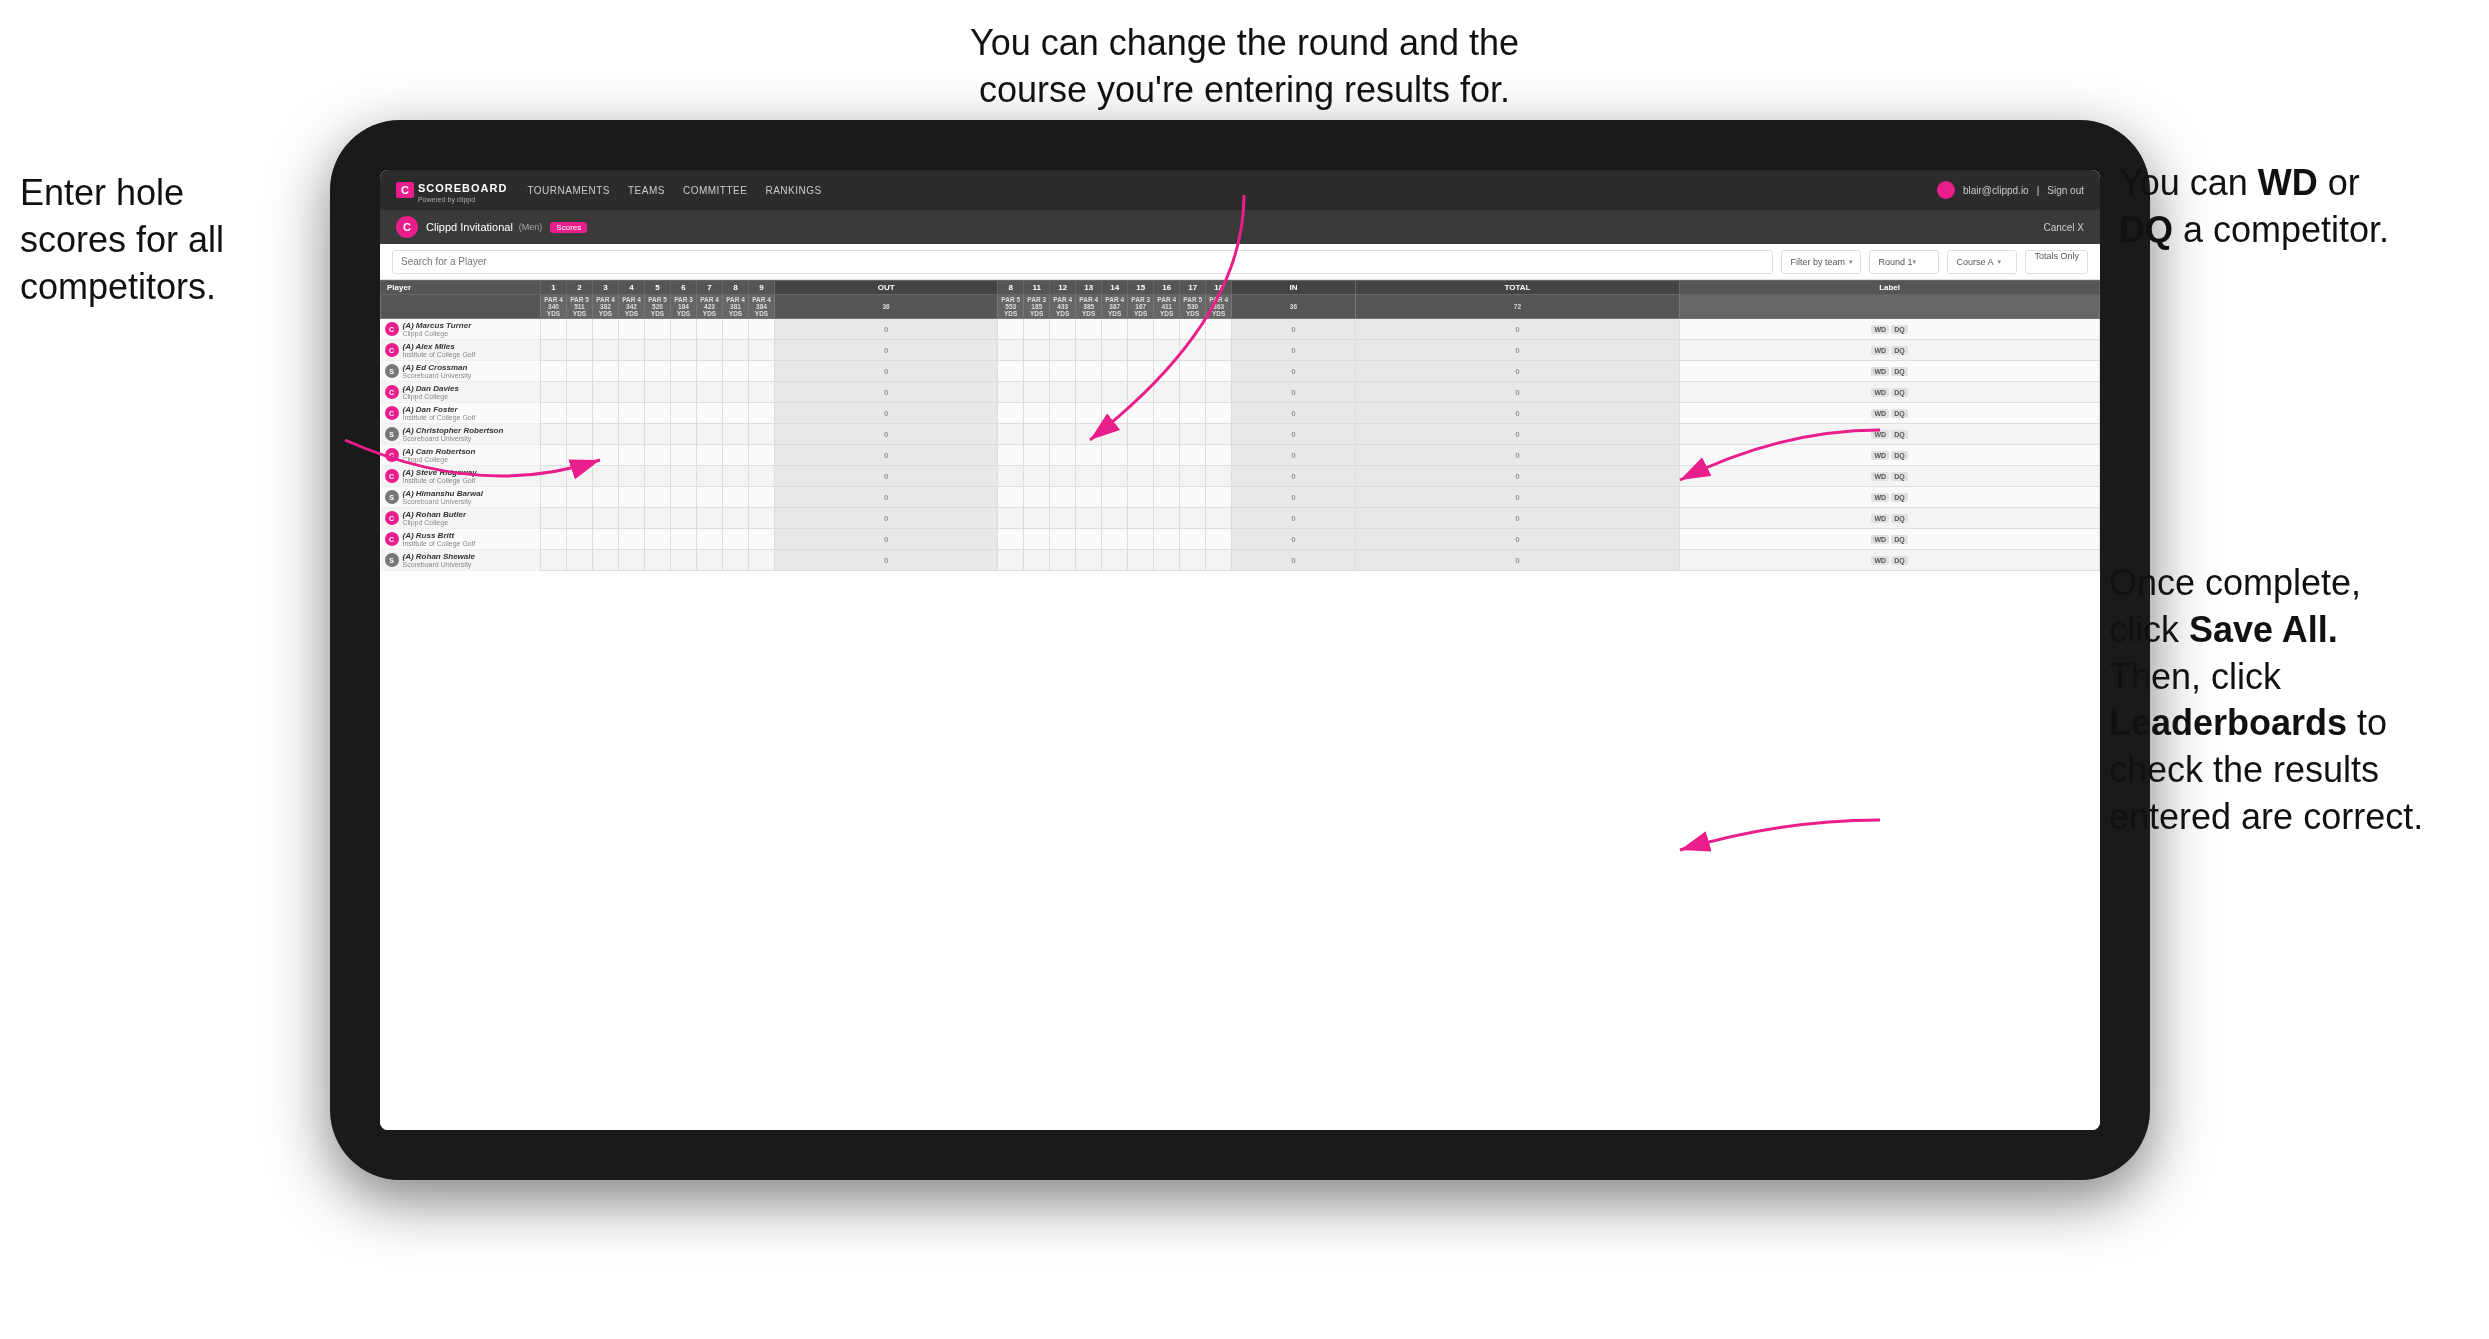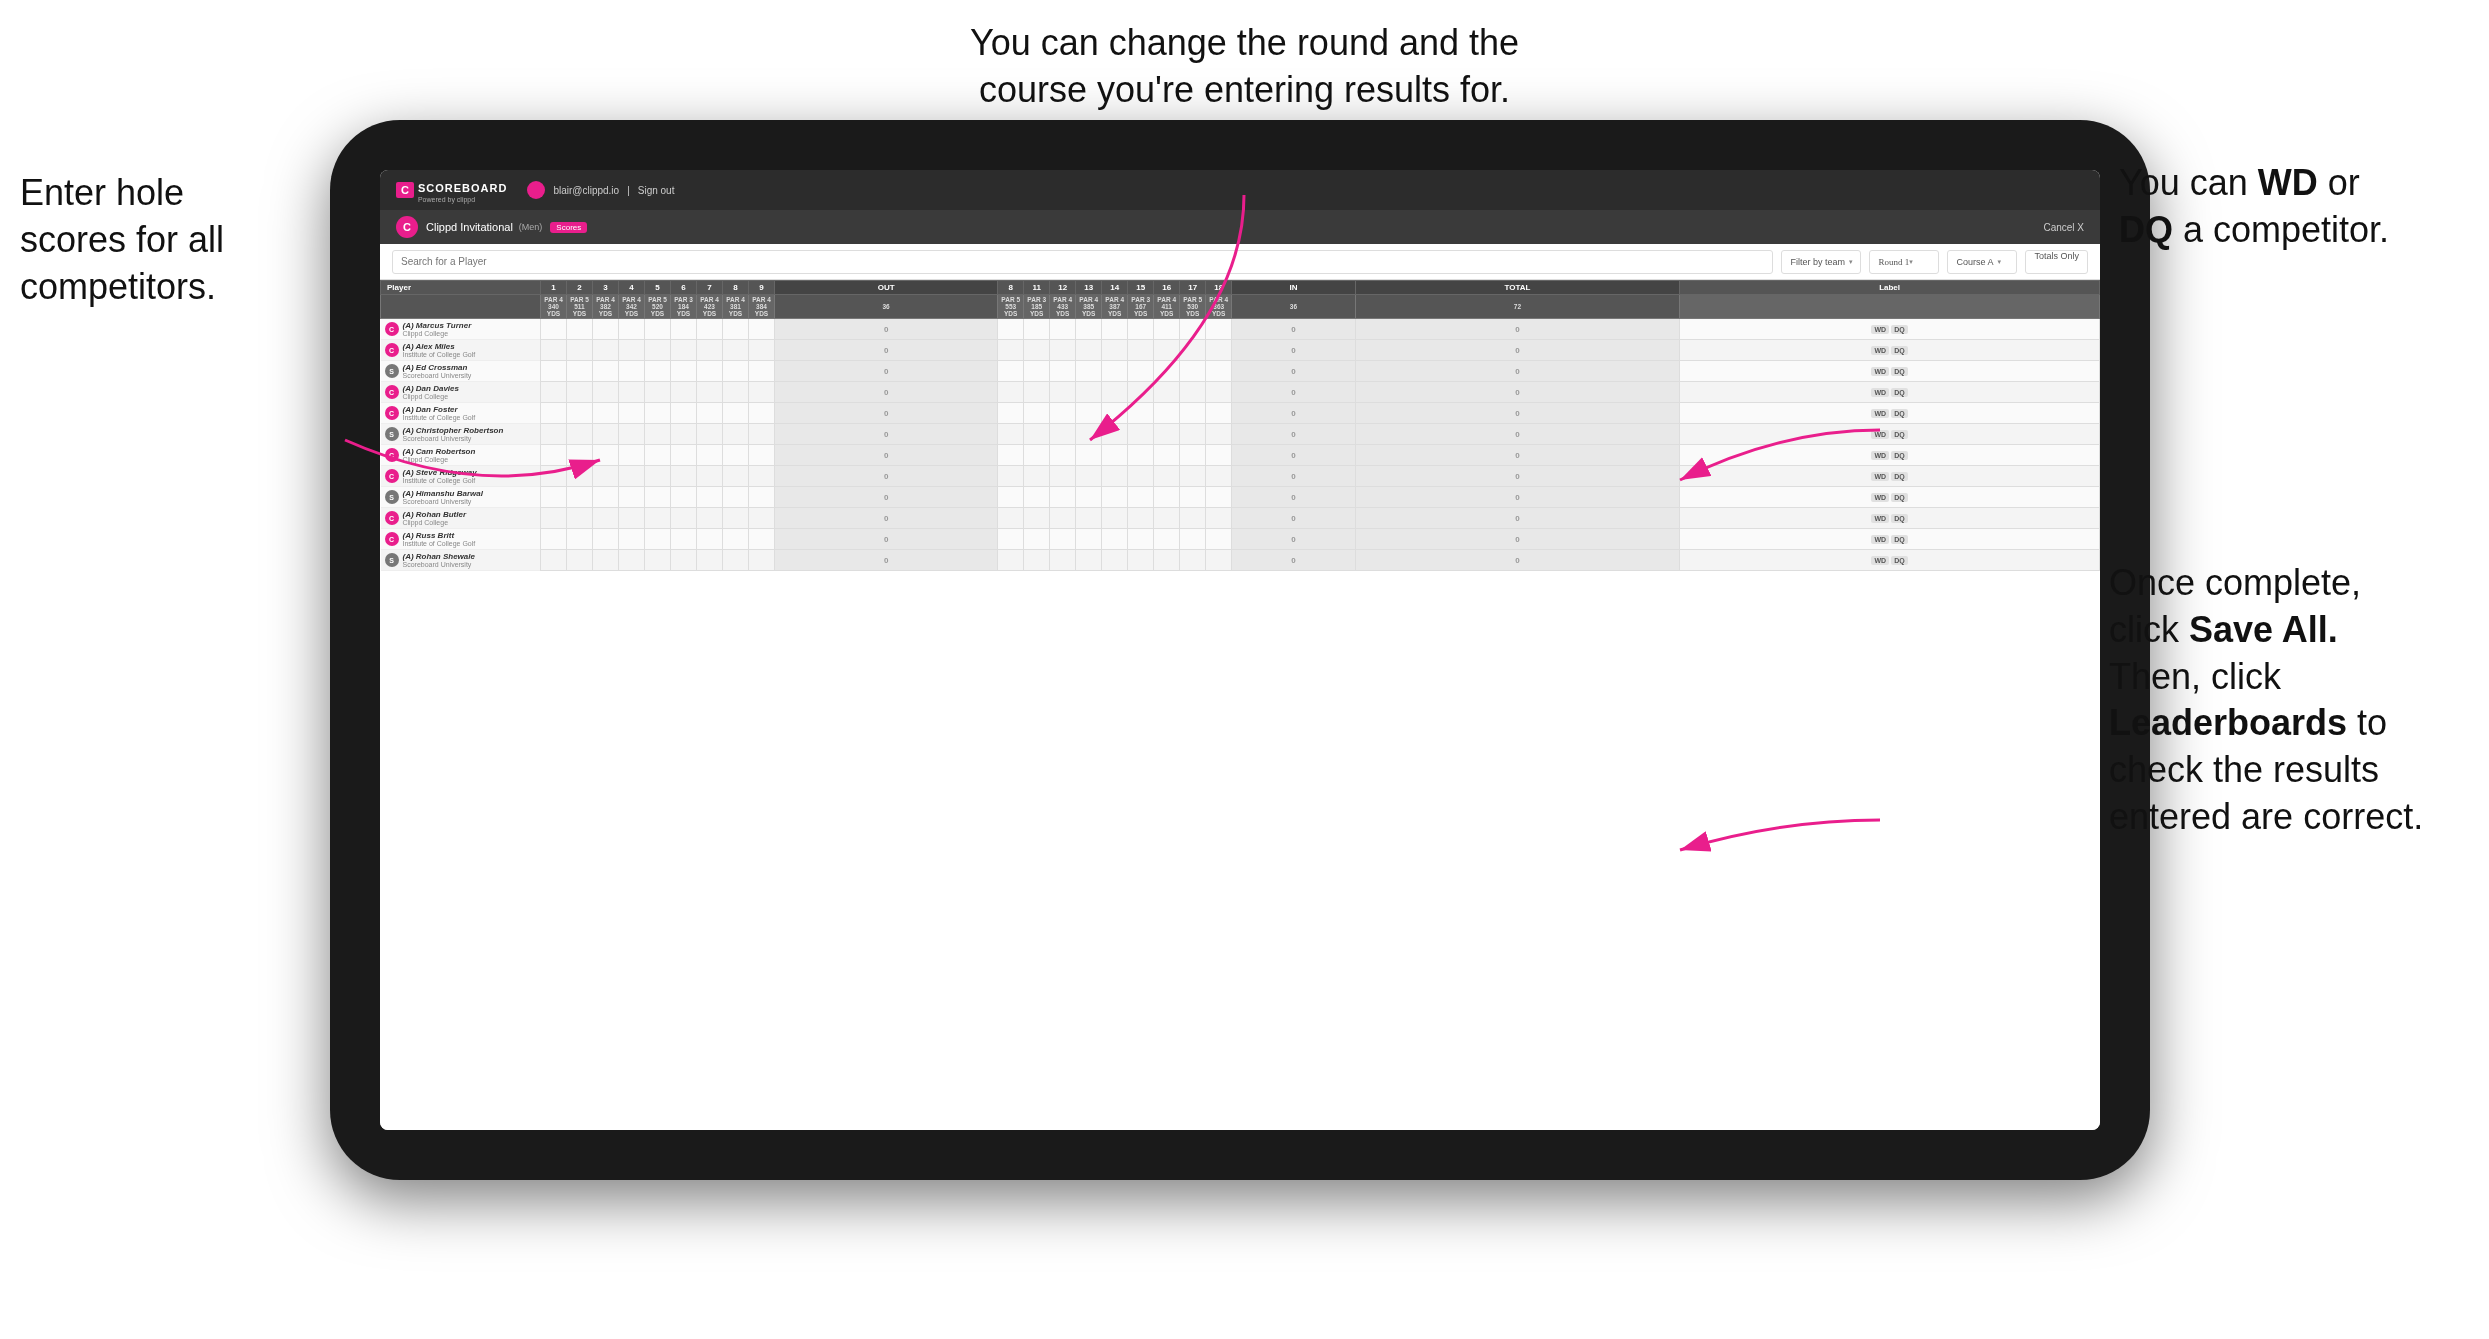--- a/index.html
+++ b/index.html
@@ -250,21 +250,20 @@
       border: 1px solid #ddd;
       background: #fff;
       border-radius: 3px;
       font-size: 9px;
       padding: 0 8px;
       color: #555;
       display: flex;
       align-items: center;
       gap: 0;
       min-width: 70px;
-      font-family: Liberation Serif, serif;
     }
 
     .course-selector {
       height: 24px;
       border: 1px solid #ddd;
       background: #fff;
       border-radius: 3px;
       font-size: 9px;
       padding: 0 8px;
       color: #555;
@@ -497,20 +496,26 @@
 <div class="tablet">
   <div class="tablet-screen">
 
     <div class="top-nav">
       <div class="brand">
         <span style="background:#e91e8c;color:#fff;font-size:11px;font-weight:900;padding:2px 5px;border-radius:2px;">C</span>
         <div>
           <span class="brand-text">SCOREBOARD</span>
           <span class="brand-sub">Powered by clippd</span>
         </div>
+      </div>
+      <div class="nav-links">
+        <a class="nav-link">TOURNAMENTS</a>
+        <a class="nav-link">TEAMS</a>
+        <a class="nav-link">COMMITTEE</a>
+        <a class="nav-link">RANKINGS</a>
       </div>
       <div class="nav-right">
         <span class="user-avatar-small"></span>
         <span>blair@clippd.io</span>
         <span>|</span>
         <a style="color:#ccc;font-size:10px;">Sign out</a>
       </div>
     </div>
 
     <div class="sub-header">

